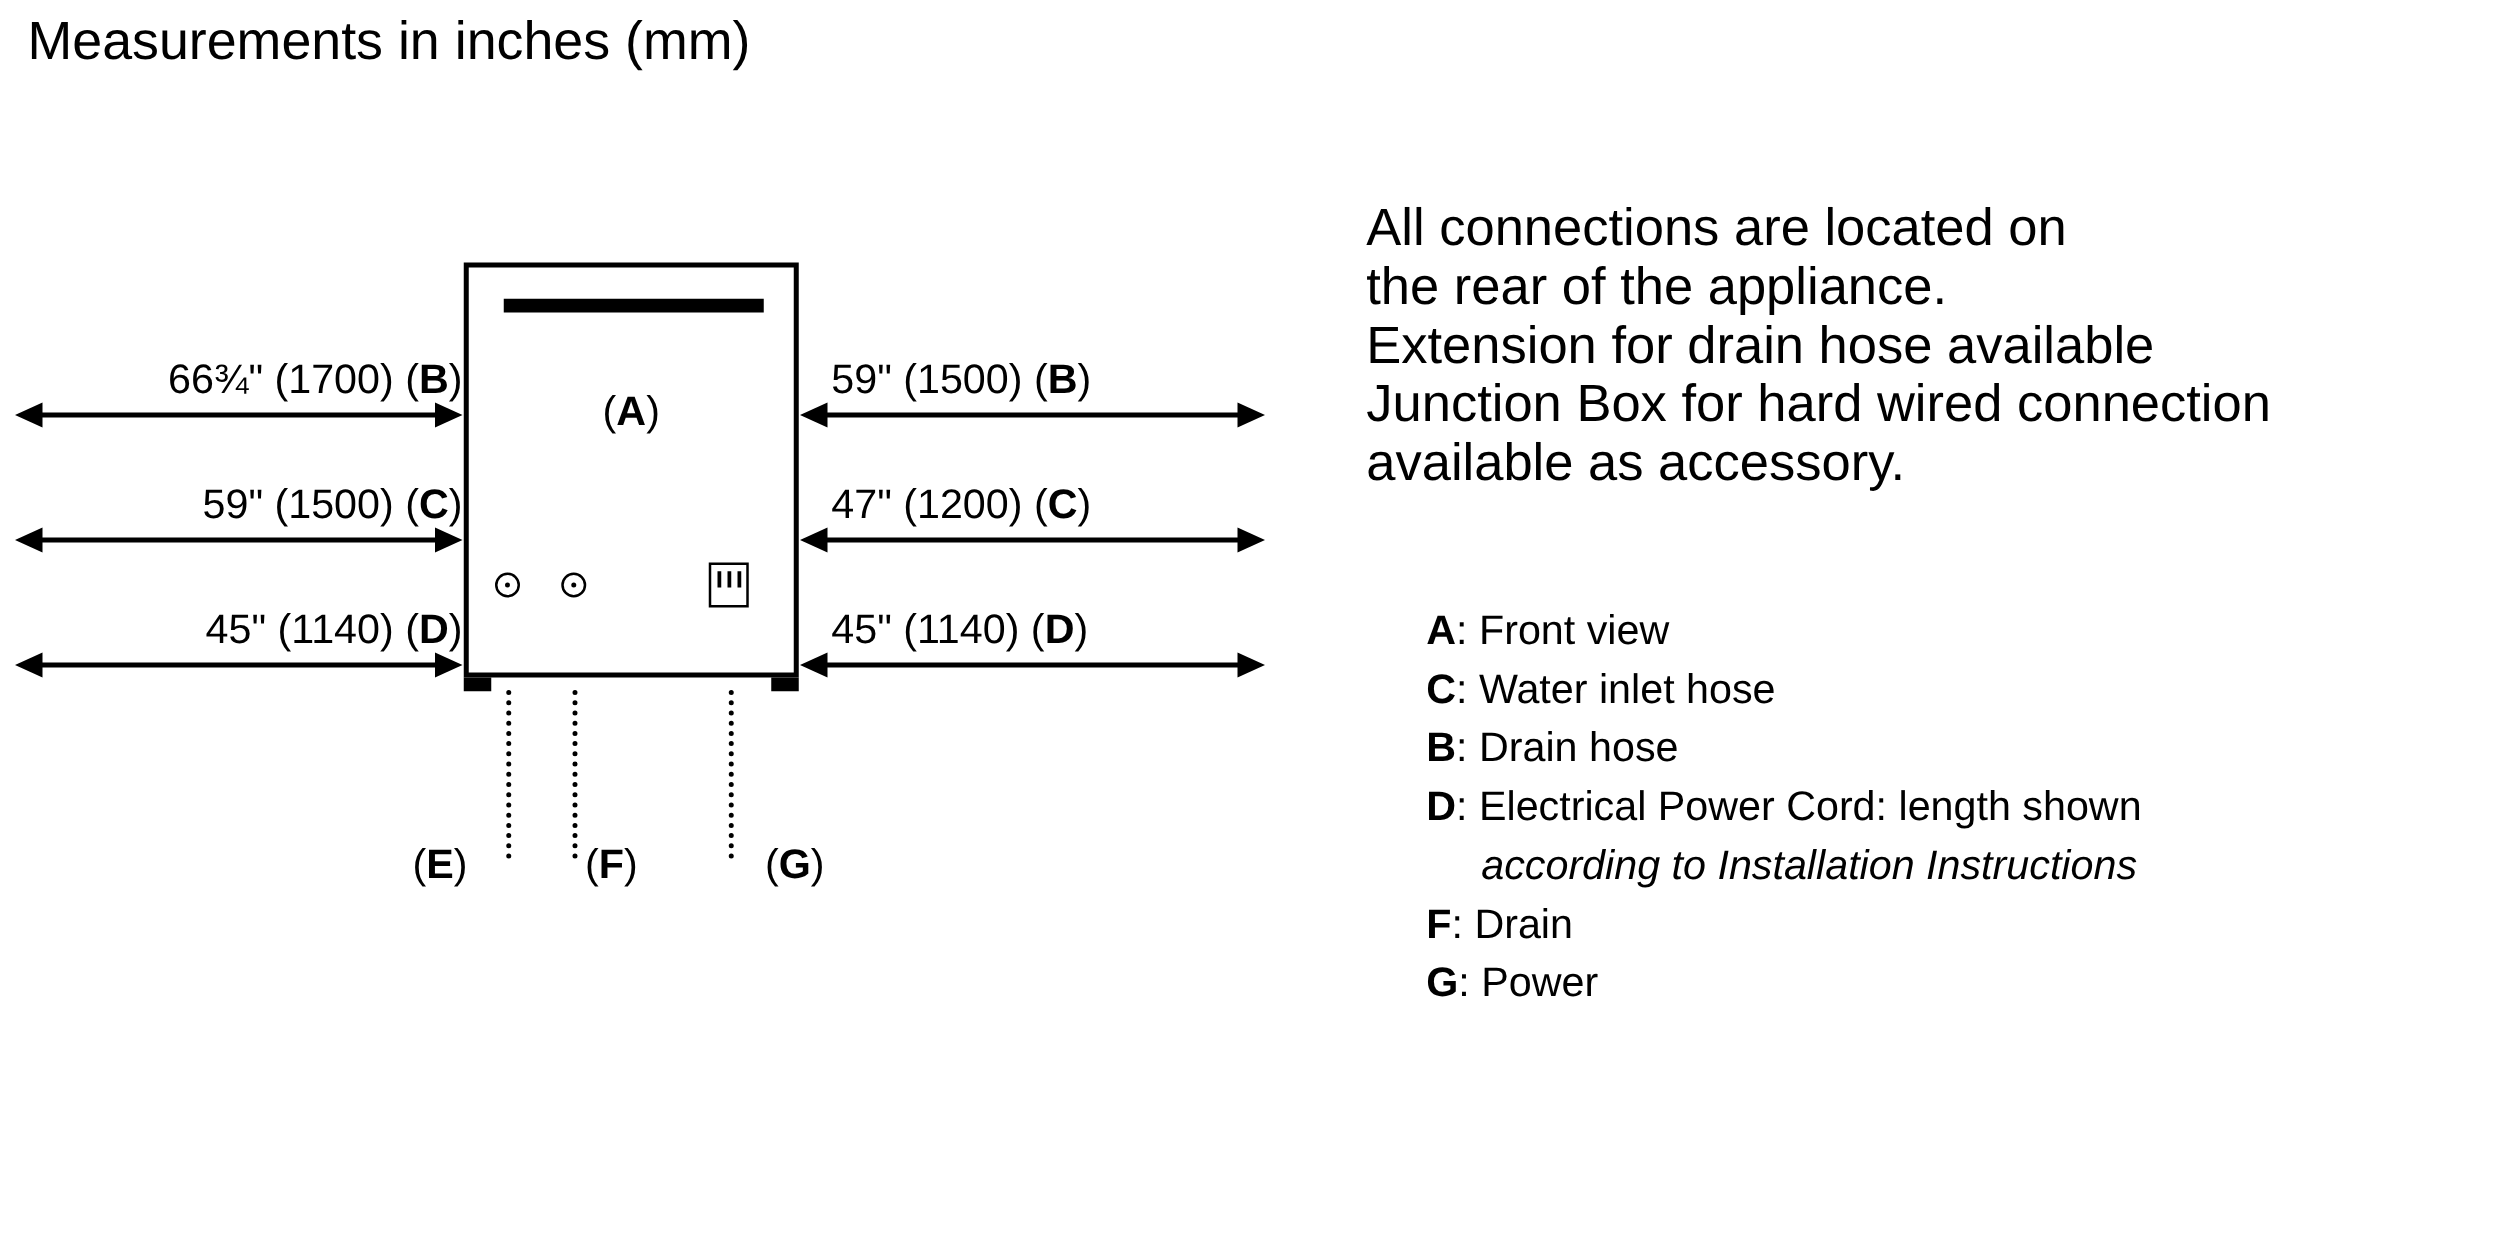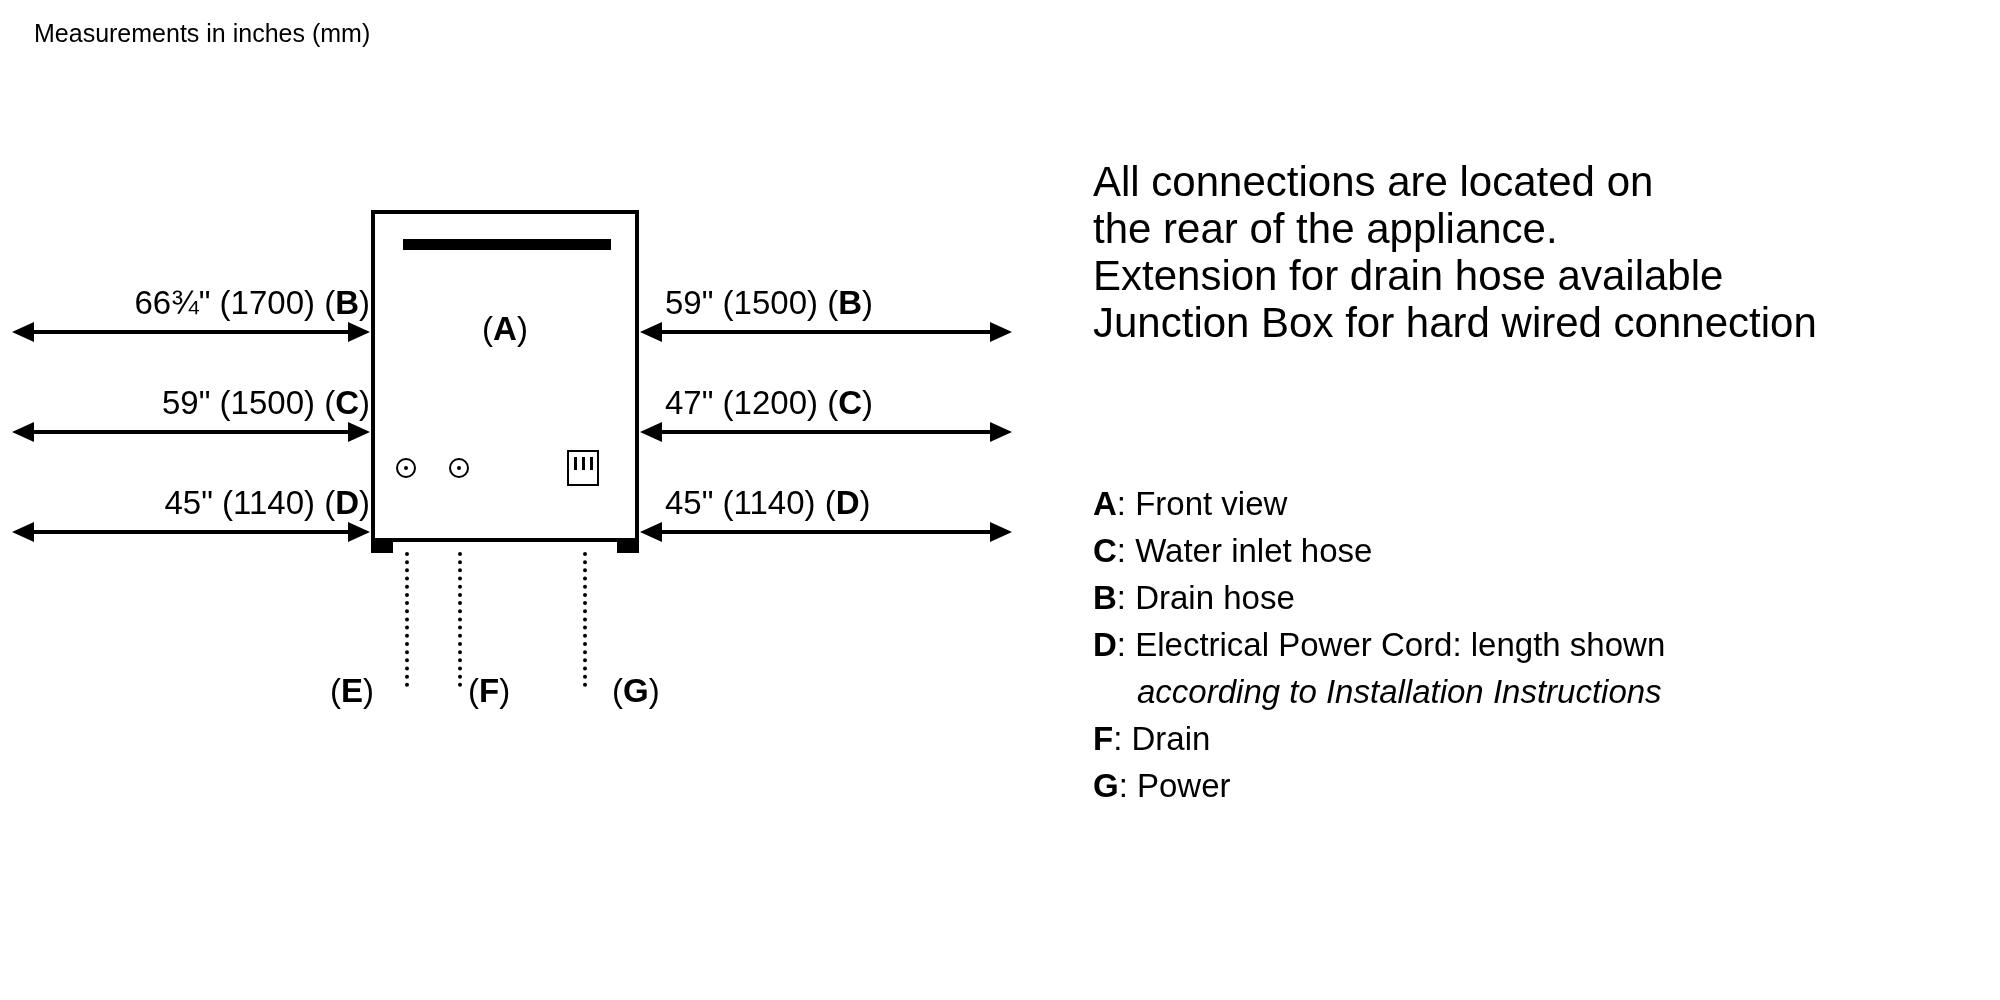--- a/index.html
+++ b/index.html
@@ -18,23 +18,23 @@
   #page {
     position: absolute;
     left: 0; top: 0;
     width: 2000px;
     height: 1000px;
   }
   .abs { position: absolute; }
 
   
   #heading {
-    left: 34px;
+    left: 22px;
     top: 14px;
-    font-size: 25px;
+    font-size: 43px;
     line-height: 38px;
     white-space: nowrap;
   }
 
   
   #appliance {
     left: 371px;
     top: 210px;
     width: 272px;
     height: 340px;
@@ -170,21 +170,21 @@
     line-height: 47px;
     white-space: nowrap;
   }
   #legend {
     left: 1093px;
     top: 480px;
     font-size: 33px;
     line-height: 47px;
     white-space: nowrap;
   }
-  .legend-row { white-space: nowrap; }
+  .legend-row { white-space: nowrap; margin-left: 48px; }
   .legend-cont { padding-left: 44px; font-style: italic; }
   b { font-weight: bold; }
 </style>
 </head>
 <body>
 
 <div id="page">
 
   <div class="abs" id="heading">Measurements in inches (mm)</div>
 
@@ -253,20 +253,21 @@
 
   <div class="sub-label" style="left:330px; top:672px;">(<b>E</b>)</div>
   <div class="sub-label" style="left:468px; top:672px;">(<b>F</b>)</div>
   <div class="sub-label" style="left:612px; top:672px;">(<b>G</b>)</div>
 
   <div class="abs" id="notes">
     <div>All connections are located on</div>
     <div>the rear of the appliance.</div>
     <div>Extension for drain hose available</div>
     <div>Junction Box for hard wired connection</div>
+    <div>available as accessory.</div>
   </div>
 
   <div class="abs" id="legend">
     <div class="legend-row">
       <b>A</b><span>: Front view</span>
     </div>
     <div class="legend-row">
       <b>C</b><span>: Water inlet hose</span>
     </div>
     <div class="legend-row">

